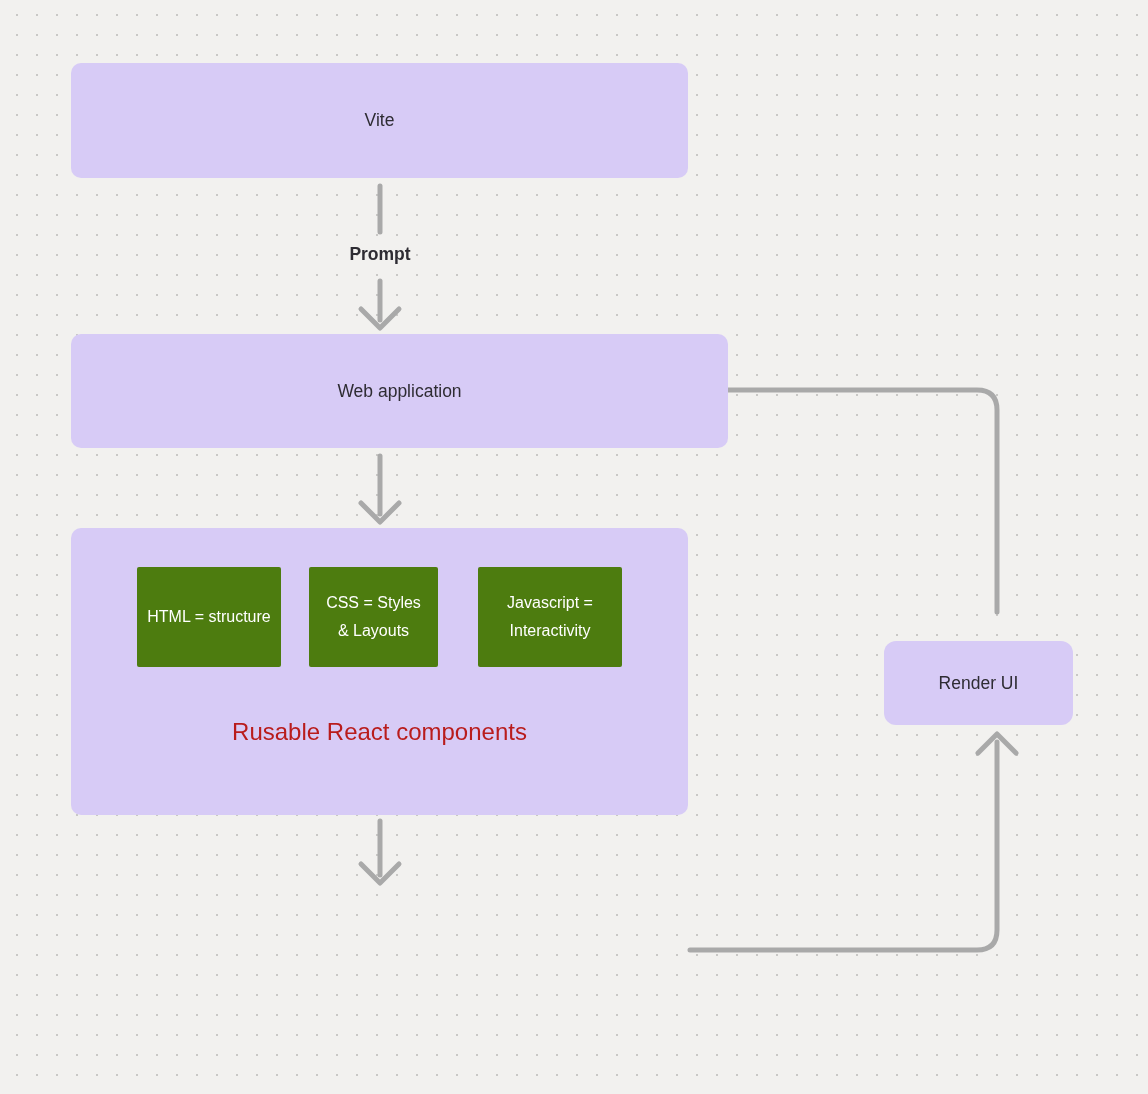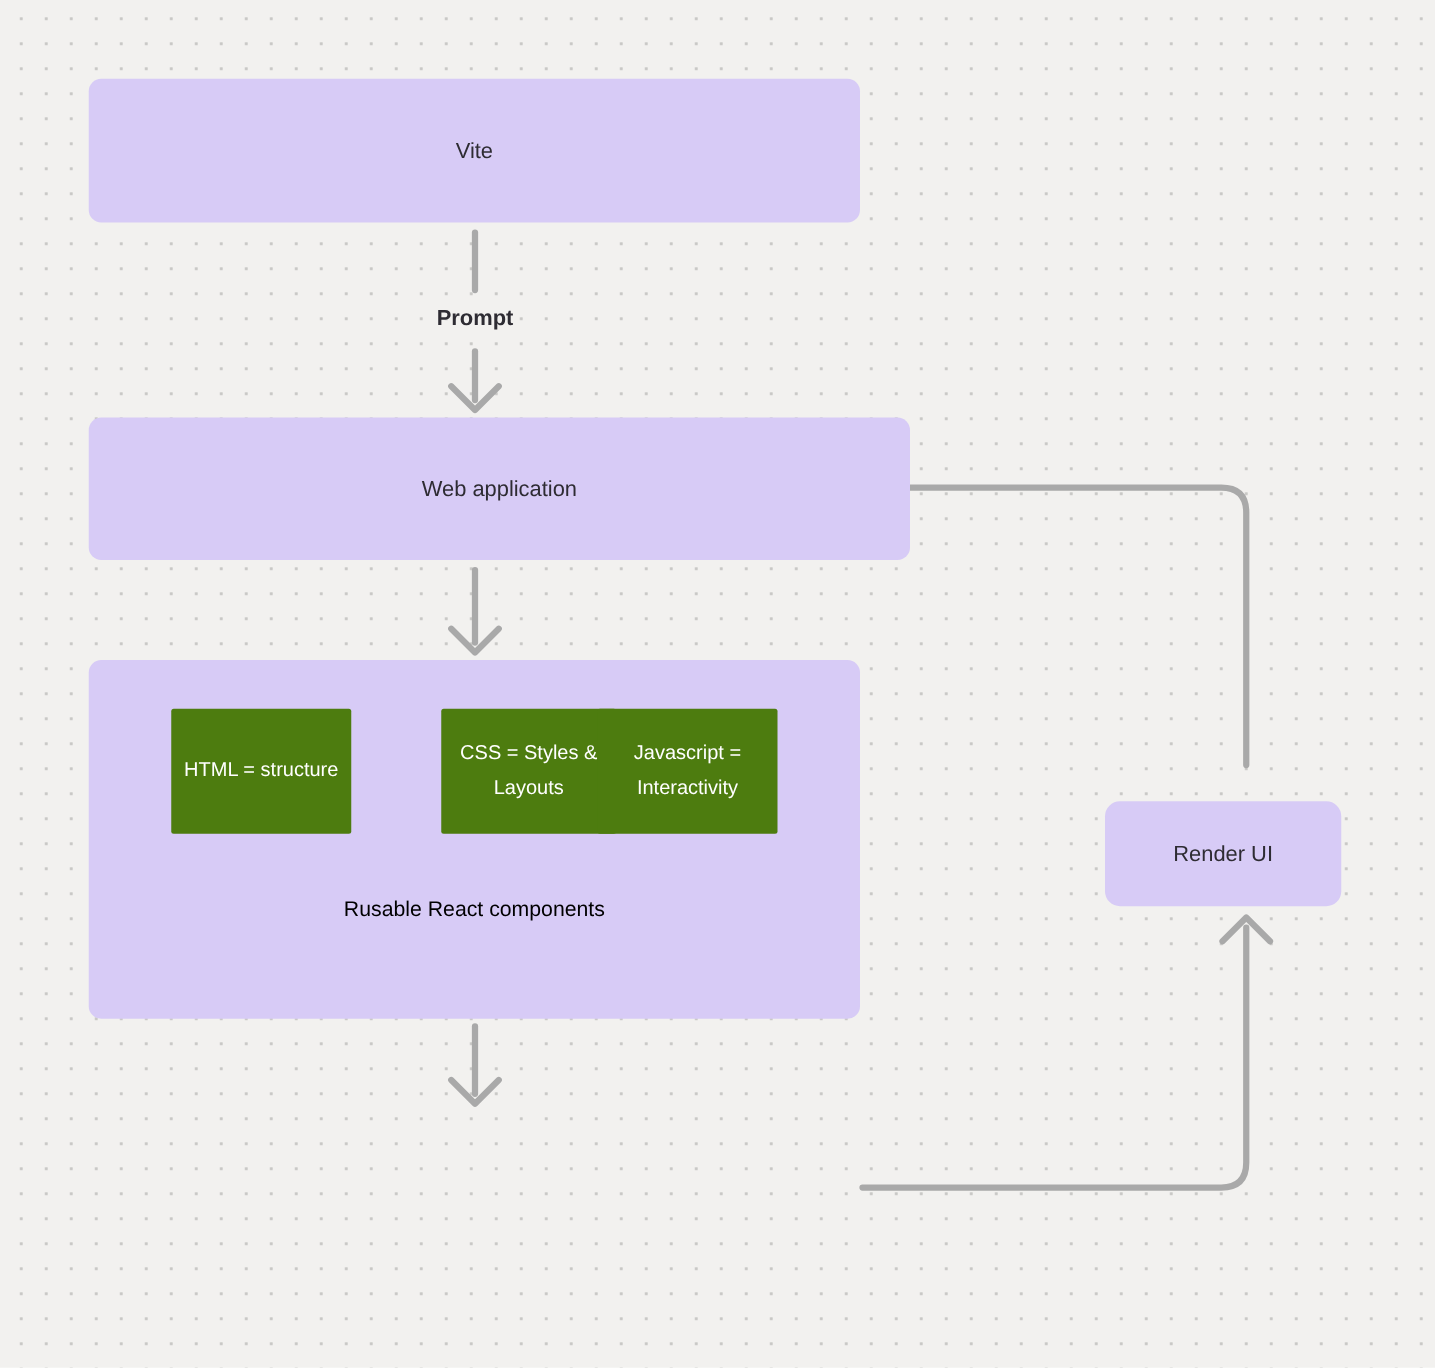--- a/index.html
+++ b/index.html
@@ -52,30 +52,30 @@
     line-height: 28px;
     padding: 6px 10px;
   }
   .node-user        { left: 71px;  top: 63px;  width: 617px; height: 115px; }
   .node-webapp      { left: 71px;  top: 334px; width: 657px; height: 114px; }
   .node-container   { left: 71px;  top: 528px; width: 617px; height: 287px;
                       background: #d7cbf6; border-radius: 10px; position: absolute; }
   .node-vite        { left: 71px;  top: 893px; width: 617px; height: 115px; }
   .node-render      { left: 884px; top: 617px; width: 189px; height: 84px; border-radius: 12px; margin-top: 24px; }
   .node-html        { left: 66px;  top: 39px;  width: 144px; height: 100px; }
-  .node-css         { left: 238px; top: 39px;  width: 140px; height: 100px; margin-left: 44px; }
+  .node-css         { left: 238px; top: 39px;  width: 129px; height: 100px; }
   .node-js          { left: 407px; top: 39px;  width: 144px; height: 100px; }
   .container-caption {
     position: absolute;
     left: 0;
     top: 190px;
     width: 100%;
     text-align: center;
-    color: #000000;
-    font-size: 17px;
+    color: #b91c1c;
+    font-size: 24px;
   }
   .edge-label {
     position: absolute;
     left: 280px;
     top: 244px;
     width: 200px;
     text-align: center;
     color: #2e2c33;
     font-size: 17.5px;
     font-weight: bold;

